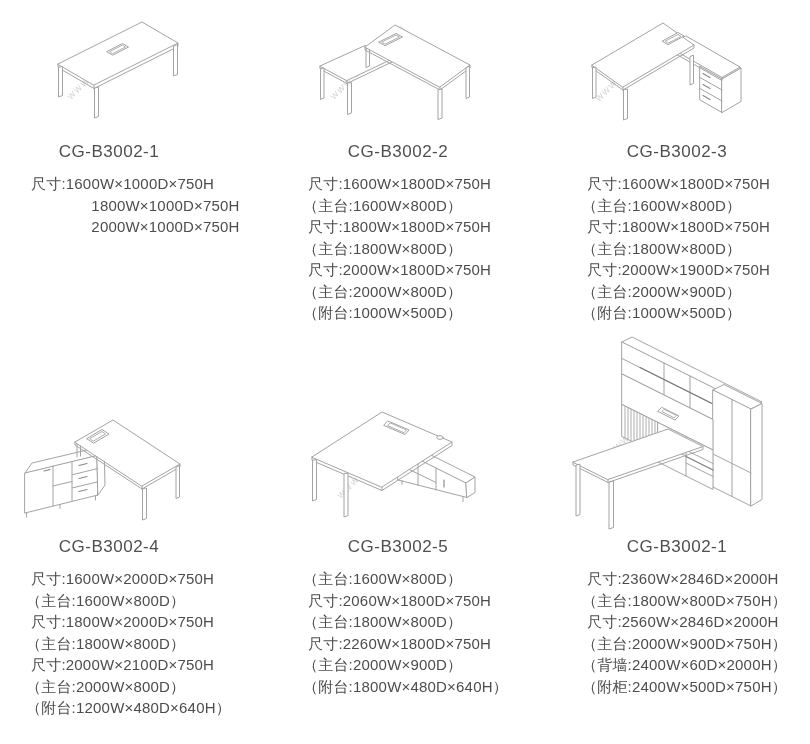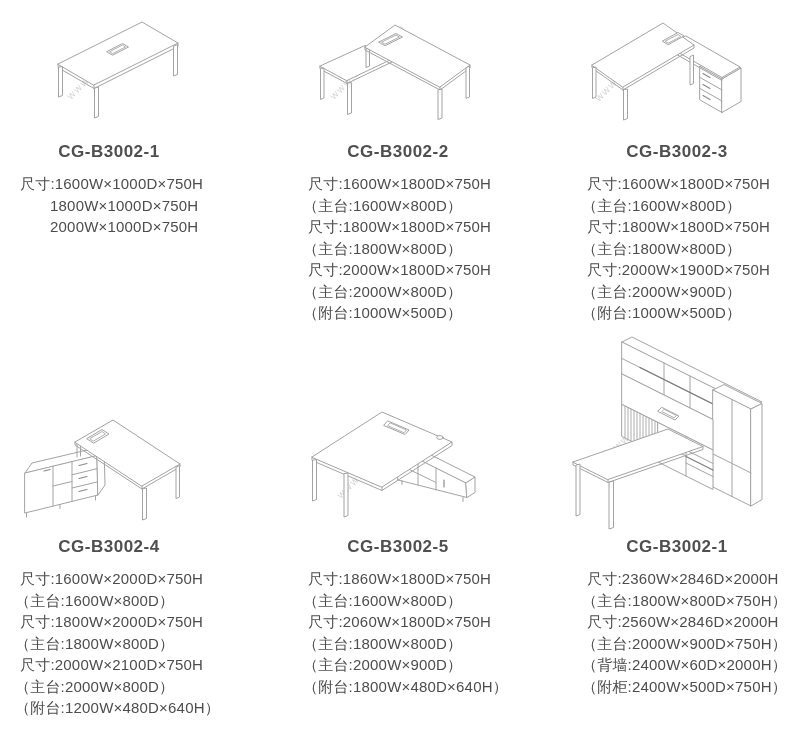--- a/index.html
+++ b/index.html
@@ -8,31 +8,31 @@
     display:grid;grid-template-columns:270px 270px 270px;grid-template-rows:330px 414px;
     font-family:"Liberation Sans","DejaVu Sans",sans-serif;
     overflow:hidden;
   }
   .cell{overflow:hidden;}
   .figure{height:135px;}
   .row2 .figure{height:200px;}
   .figure svg{display:block;}
   .model{
     margin-top:6px;width:180px;text-align:center;
-    font-size:17px;line-height:22px;color:#4f4f4f;letter-spacing:.5px;white-space:nowrap;font-weight:bold;
+    font-size:17px;line-height:22px;color:#4f4f4f;letter-spacing:.5px;white-space:nowrap;
   }
   .c1 .model{margin-left:19px}
   .c2 .model{margin-left:38px}
   .c3 .model{margin-left:47px}
   .specs{margin-top:10px;font-size:15px;color:#4d4d4d;letter-spacing:.2px;}
-  .c1 .specs{padding-left:20px}
+  .c1 .specs{padding-left:31px}
   .c2 .specs{padding-left:38px}
   .c3 .specs{padding-left:47px}
   .spec-line{height:21.5px;line-height:21.5px;white-space:nowrap;}
-  .spec-line.cont{margin-left:30px;}
+  .spec-line.cont{margin-left:30px;text-align:center;}
   .spec-line.paren{margin-left:-5px;}
   .wm{
     fill:#d6d6d6;font-size:10.5px;letter-spacing:1.5px;
     font-family:"Liberation Sans","DejaVu Sans",sans-serif;
   }
   .art{stroke:#a3a3a3;stroke-width:1;fill:none;stroke-linejoin:round;stroke-linecap:round;}
   .face{fill:#ffffff;}
   .dark{stroke:#7d7d7d;stroke-width:1.3;}
   .handle{stroke:#8a8a8a;stroke-width:1.2;}
   .hatch{stroke:#9b9b9b;stroke-width:.8;}
@@ -181,24 +181,24 @@
           <path class="face" d="M118,91 L139,100 L135,104.5 L114,95.5 Z"></path>
           <path class="thin" d="M120.5,93 L136.5,100 L134,102.8 L118,95.8 Z"></path>
           <ellipse class="face" cx="170" cy="107.5" rx="3.2" ry="1.9"></ellipse>
           <path class="face" d="M42.5,130.5 L42.5,171 L46.5,169.5 L46.5,130 Z"></path>
           <path class="face" d="M74,144 L74,187 L78,185.5 L78,143.5 Z"></path>
         </g>
       </svg>
     </div>
     <div class="model">CG-B3002-5</div>
     <div class="specs">
-        <div class="spec-line">尺寸:1860W×1800D×750H</div>
         <div class="spec-line paren">（主台:1600W×800D）</div>
         <div class="spec-line">尺寸:2060W×1800D×750H</div>
         <div class="spec-line paren">（主台:1800W×800D）</div>
+        <div class="spec-line">尺寸:2260W×1800D×750H</div>
         <div class="spec-line paren">（主台:2000W×900D）</div>
         <div class="spec-line paren">（附台:1800W×480D×640H）</div>
       </div>
   </div>
 
   <div class="cell c3 row2">
     <div class="figure">
       <svg width="270" height="200" viewBox="0 0 270 200">
         <text class="wm" x="108" y="92" text-anchor="middle" transform="rotate(-43 108 92)">www.szcogo.com</text>
         <g class="art">

